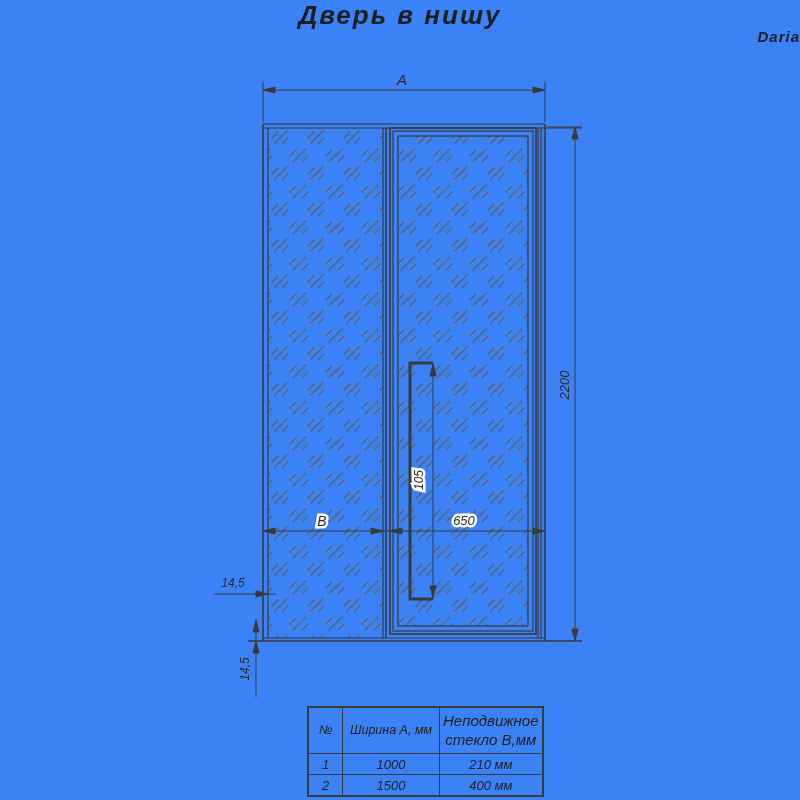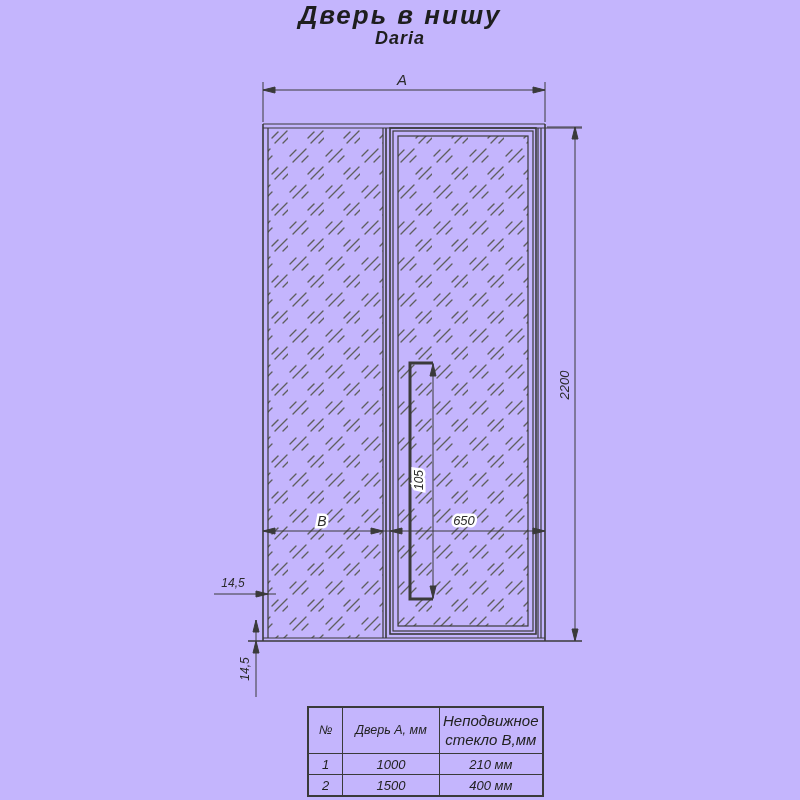--- a/index.html
+++ b/index.html
@@ -1,29 +1,29 @@
 <!DOCTYPE html>
 <html><head>
 <meta charset="utf-8">
 <style>
   html,body{margin:0;padding:0;background:#fff;}
   .page{
     position:relative;
     width:800px;height:800px;
-    background:#c4b5fd;
+    background:#3b82f6;
     font-family:"Liberation Sans", sans-serif;
     overflow:hidden;
   }
   .title{
     position:absolute;left:0;top:2px;width:800px;
     text-align:center;color:#1e1e1e;
     font-style:italic;font-weight:bold;
   }
   .title .l1{font-size:26px;letter-spacing:2px;line-height:1.05;}
-  .title .l2{font-size:18px;letter-spacing:1px;line-height:1.1;}
+  .title .l2{font-size:15px;letter-spacing:1px;line-height:1.1;text-align:right;}
   svg text{
     font-family:"Liberation Sans", sans-serif;
     font-style:italic;
     fill:#2b2b2b;
   }
   .halo{paint-order:stroke;stroke:#ffffff;stroke-width:5px;}
   
   .spec{
     position:absolute;left:307px;top:706px;
     border-collapse:collapse;
@@ -151,21 +151,21 @@
     <text class="halo" x="464" y="525" text-anchor="middle" font-size="13">650</text>
     <text class="halo" x="423" y="480" text-anchor="middle" font-size="12" transform="rotate(-90 423 480)">105</text>
     <text x="233" y="587" text-anchor="middle" font-size="12">14,5</text>
     <text x="249" y="669" text-anchor="middle" font-size="12" transform="rotate(-90 249 669)">14,5</text>
   </svg>
 
   <table class="spec">
     <tbody>
       <tr class="hdr">
         <td class="c1">№</td>
-        <td class="c2">Дверь А, мм</td>
+        <td class="c2">Ширина А, мм</td>
         <td class="c3">Неподвижное стекло В,мм</td>
       </tr>
       <tr class="r">
         <td class="c1">1</td>
         <td class="c2">1000</td>
         <td class="c3">210 мм</td>
       </tr>
       <tr class="r">
         <td class="c1">2</td>
         <td class="c2">1500</td>

